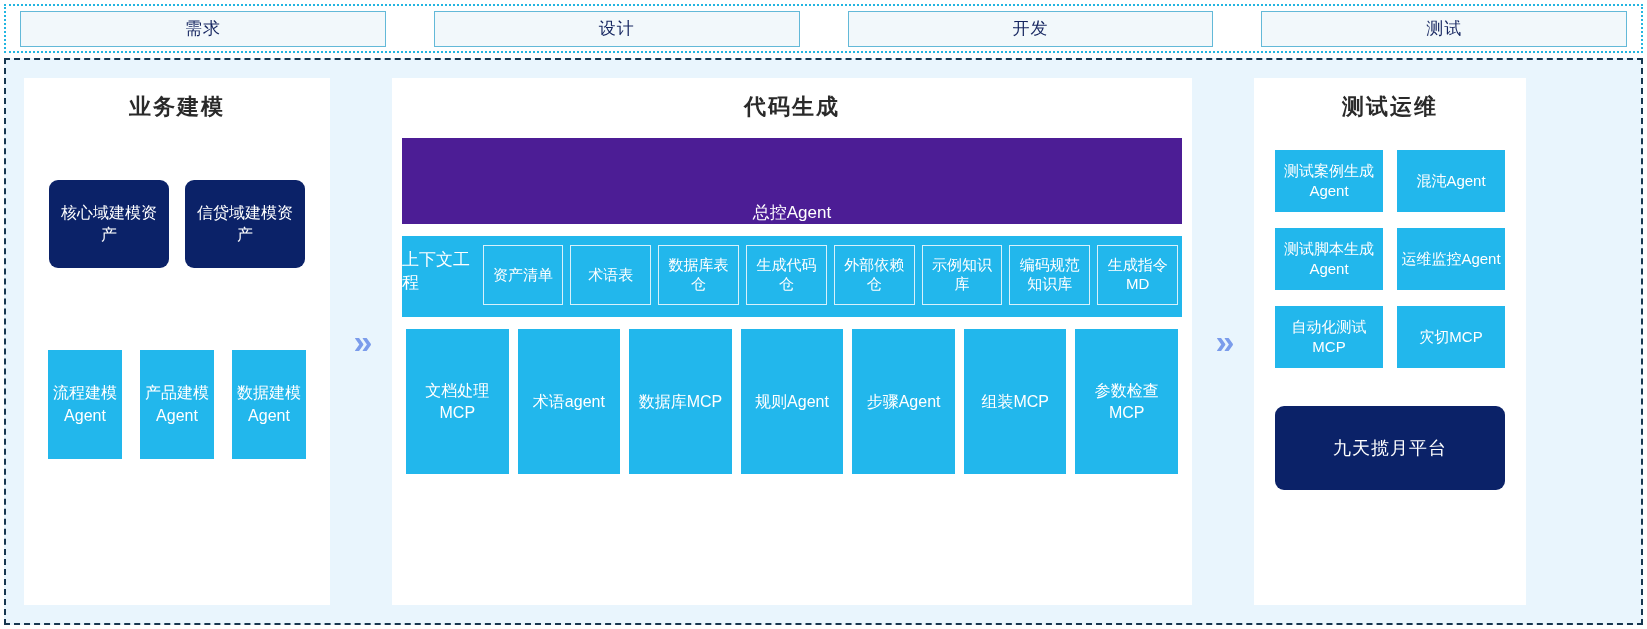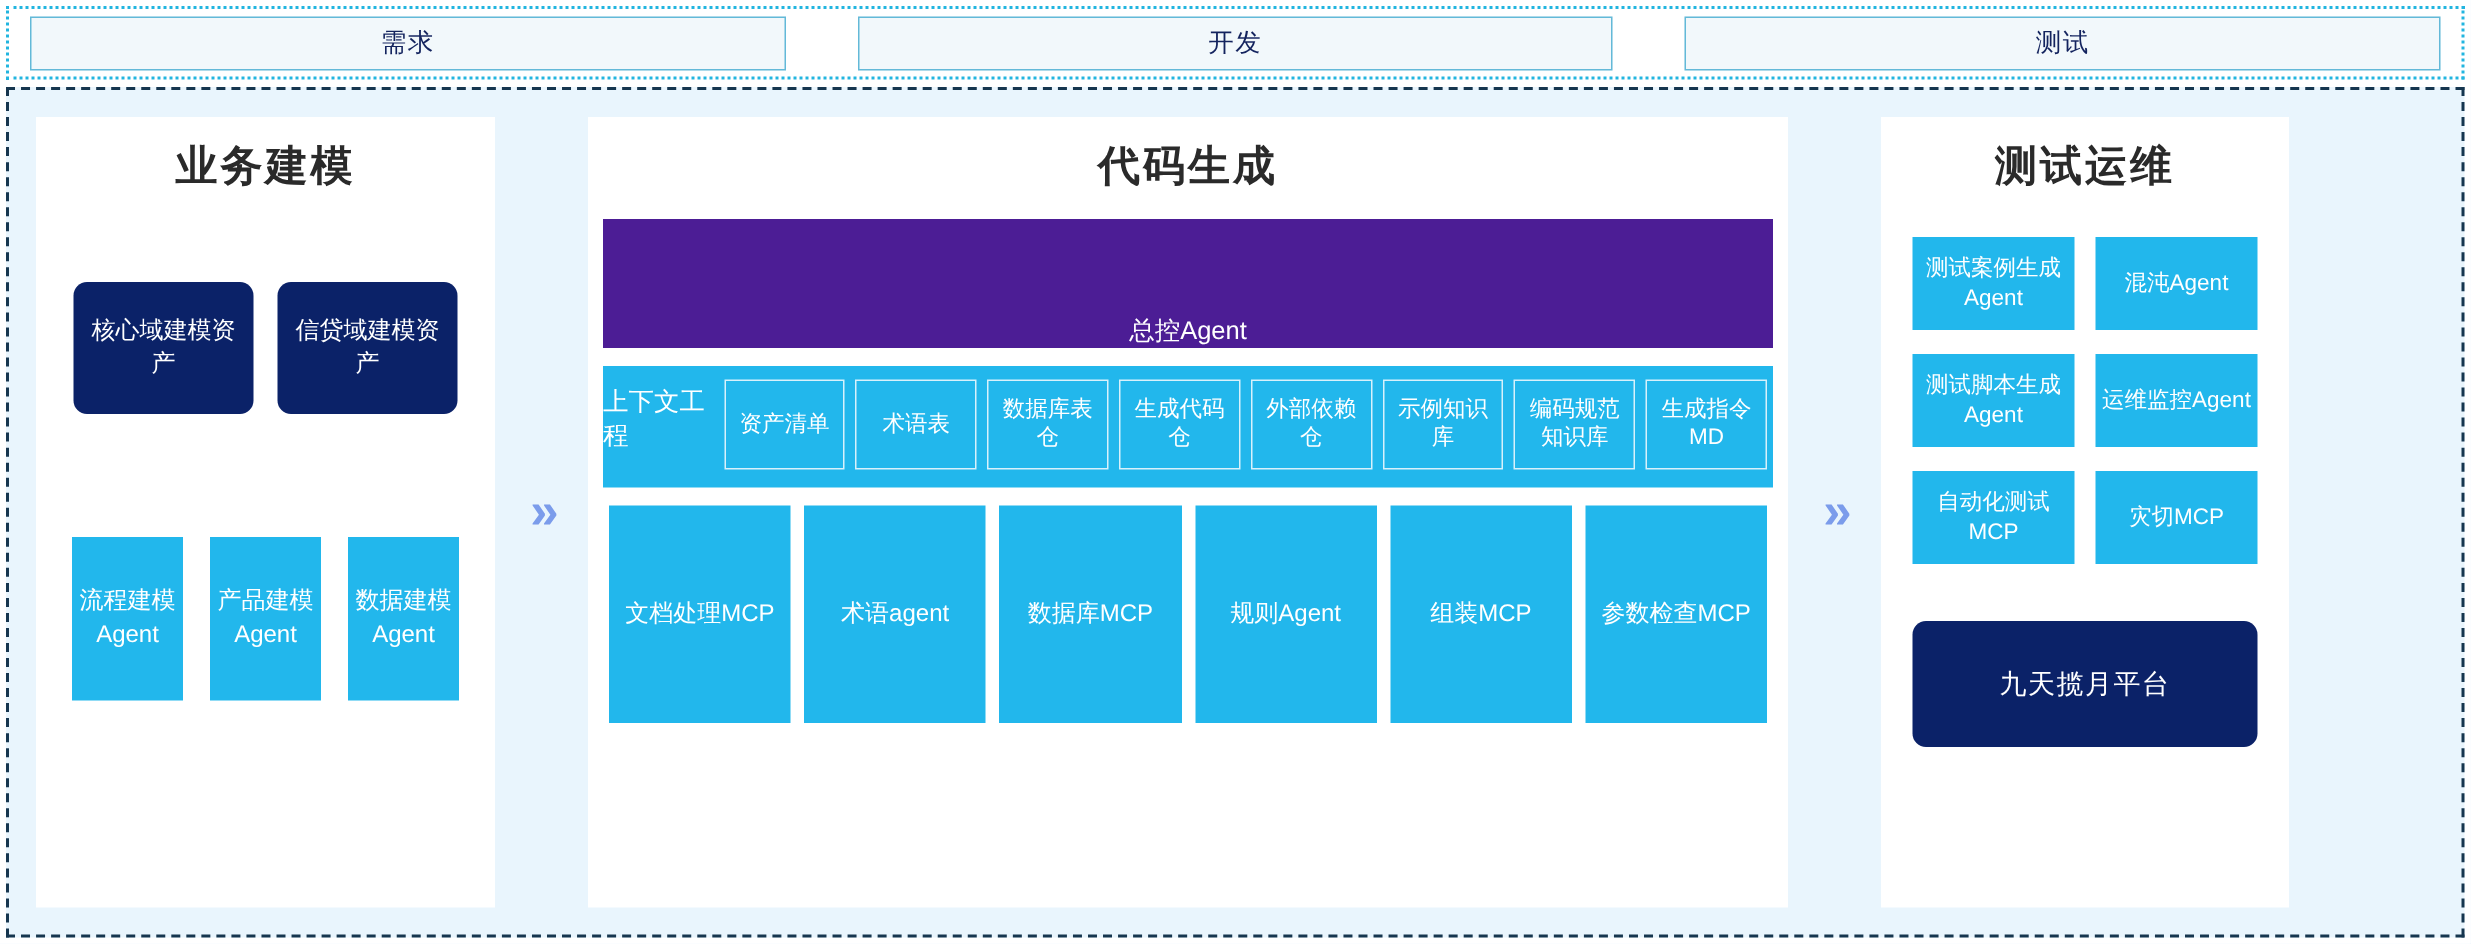--- a/index.html
+++ b/index.html
@@ -64,21 +64,21 @@
 
   
   .panel {
     background: #ffffff;
     display: flex;
     flex-direction: column;
     align-items: center;
     padding-top: 14px;
   }
   .panel-title {
-    font-size: 28px;
+    font-size: 22px;
     font-weight: bold;
     color: #2a2a2a;
     letter-spacing: 2px;
     margin-bottom: 6px;
   }
 
   
   .panel-left { width: 306px; flex: 0 0 306px; }
   .asset-row {
     display: flex;
@@ -240,20 +240,23 @@
 </head>
 <body>
 
 <div class="diagram">
 
   <div class="phase-strip">
     <div class="phase-box">
       <span>需求</span>
     </div>
     <div class="phase-box">
+      <span>设计</span>
+    </div>
+    <div class="phase-box">
       <span>开发</span>
     </div>
     <div class="phase-box">
       <span>测试</span>
     </div>
   </div>
 
   <div class="main-area">
 
     <div class="panel panel-left">
@@ -331,20 +334,23 @@
           <div class="tool-box">
             <span>术语agent</span>
           </div>
           <div class="tool-box">
             <span>数据库MCP</span>
           </div>
           <div class="tool-box">
             <span>规则Agent</span>
           </div>
           <div class="tool-box">
+            <span>步骤Agent</span>
+          </div>
+          <div class="tool-box">
             <span>组装MCP</span>
           </div>
           <div class="tool-box">
             <span>参数检查MCP</span>
           </div>
         </div>
 
       </div>
     </div>
 

